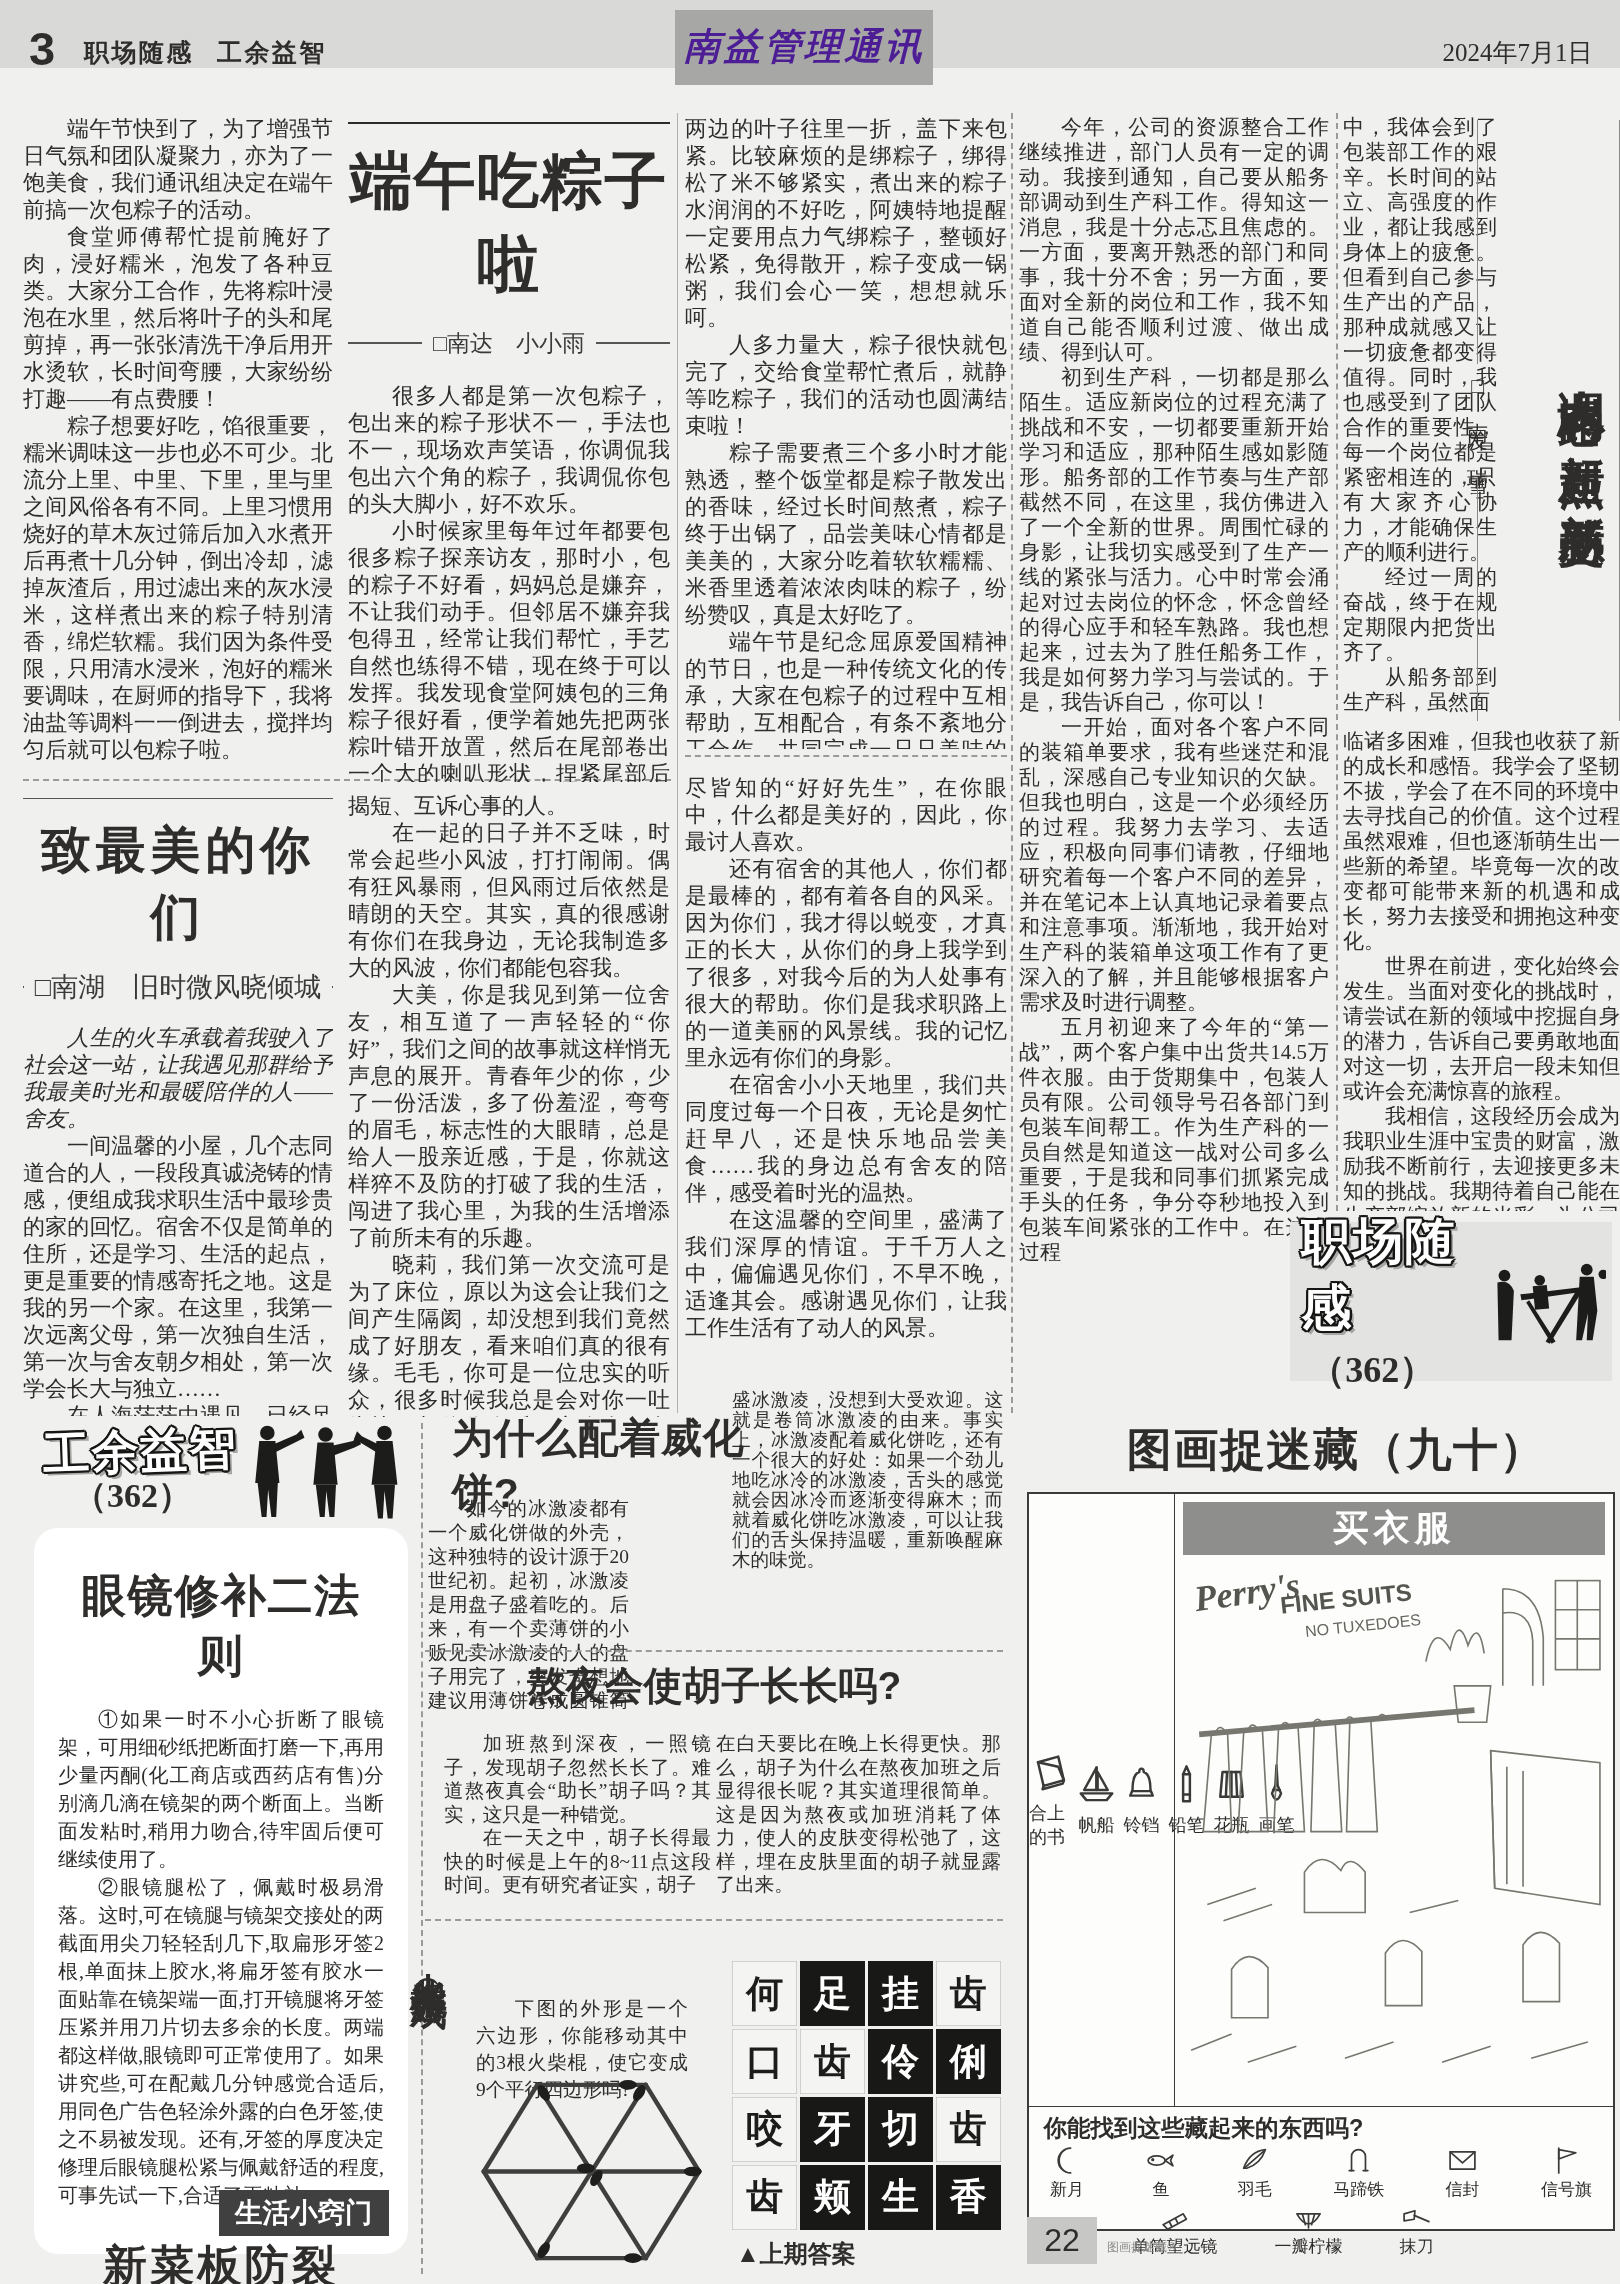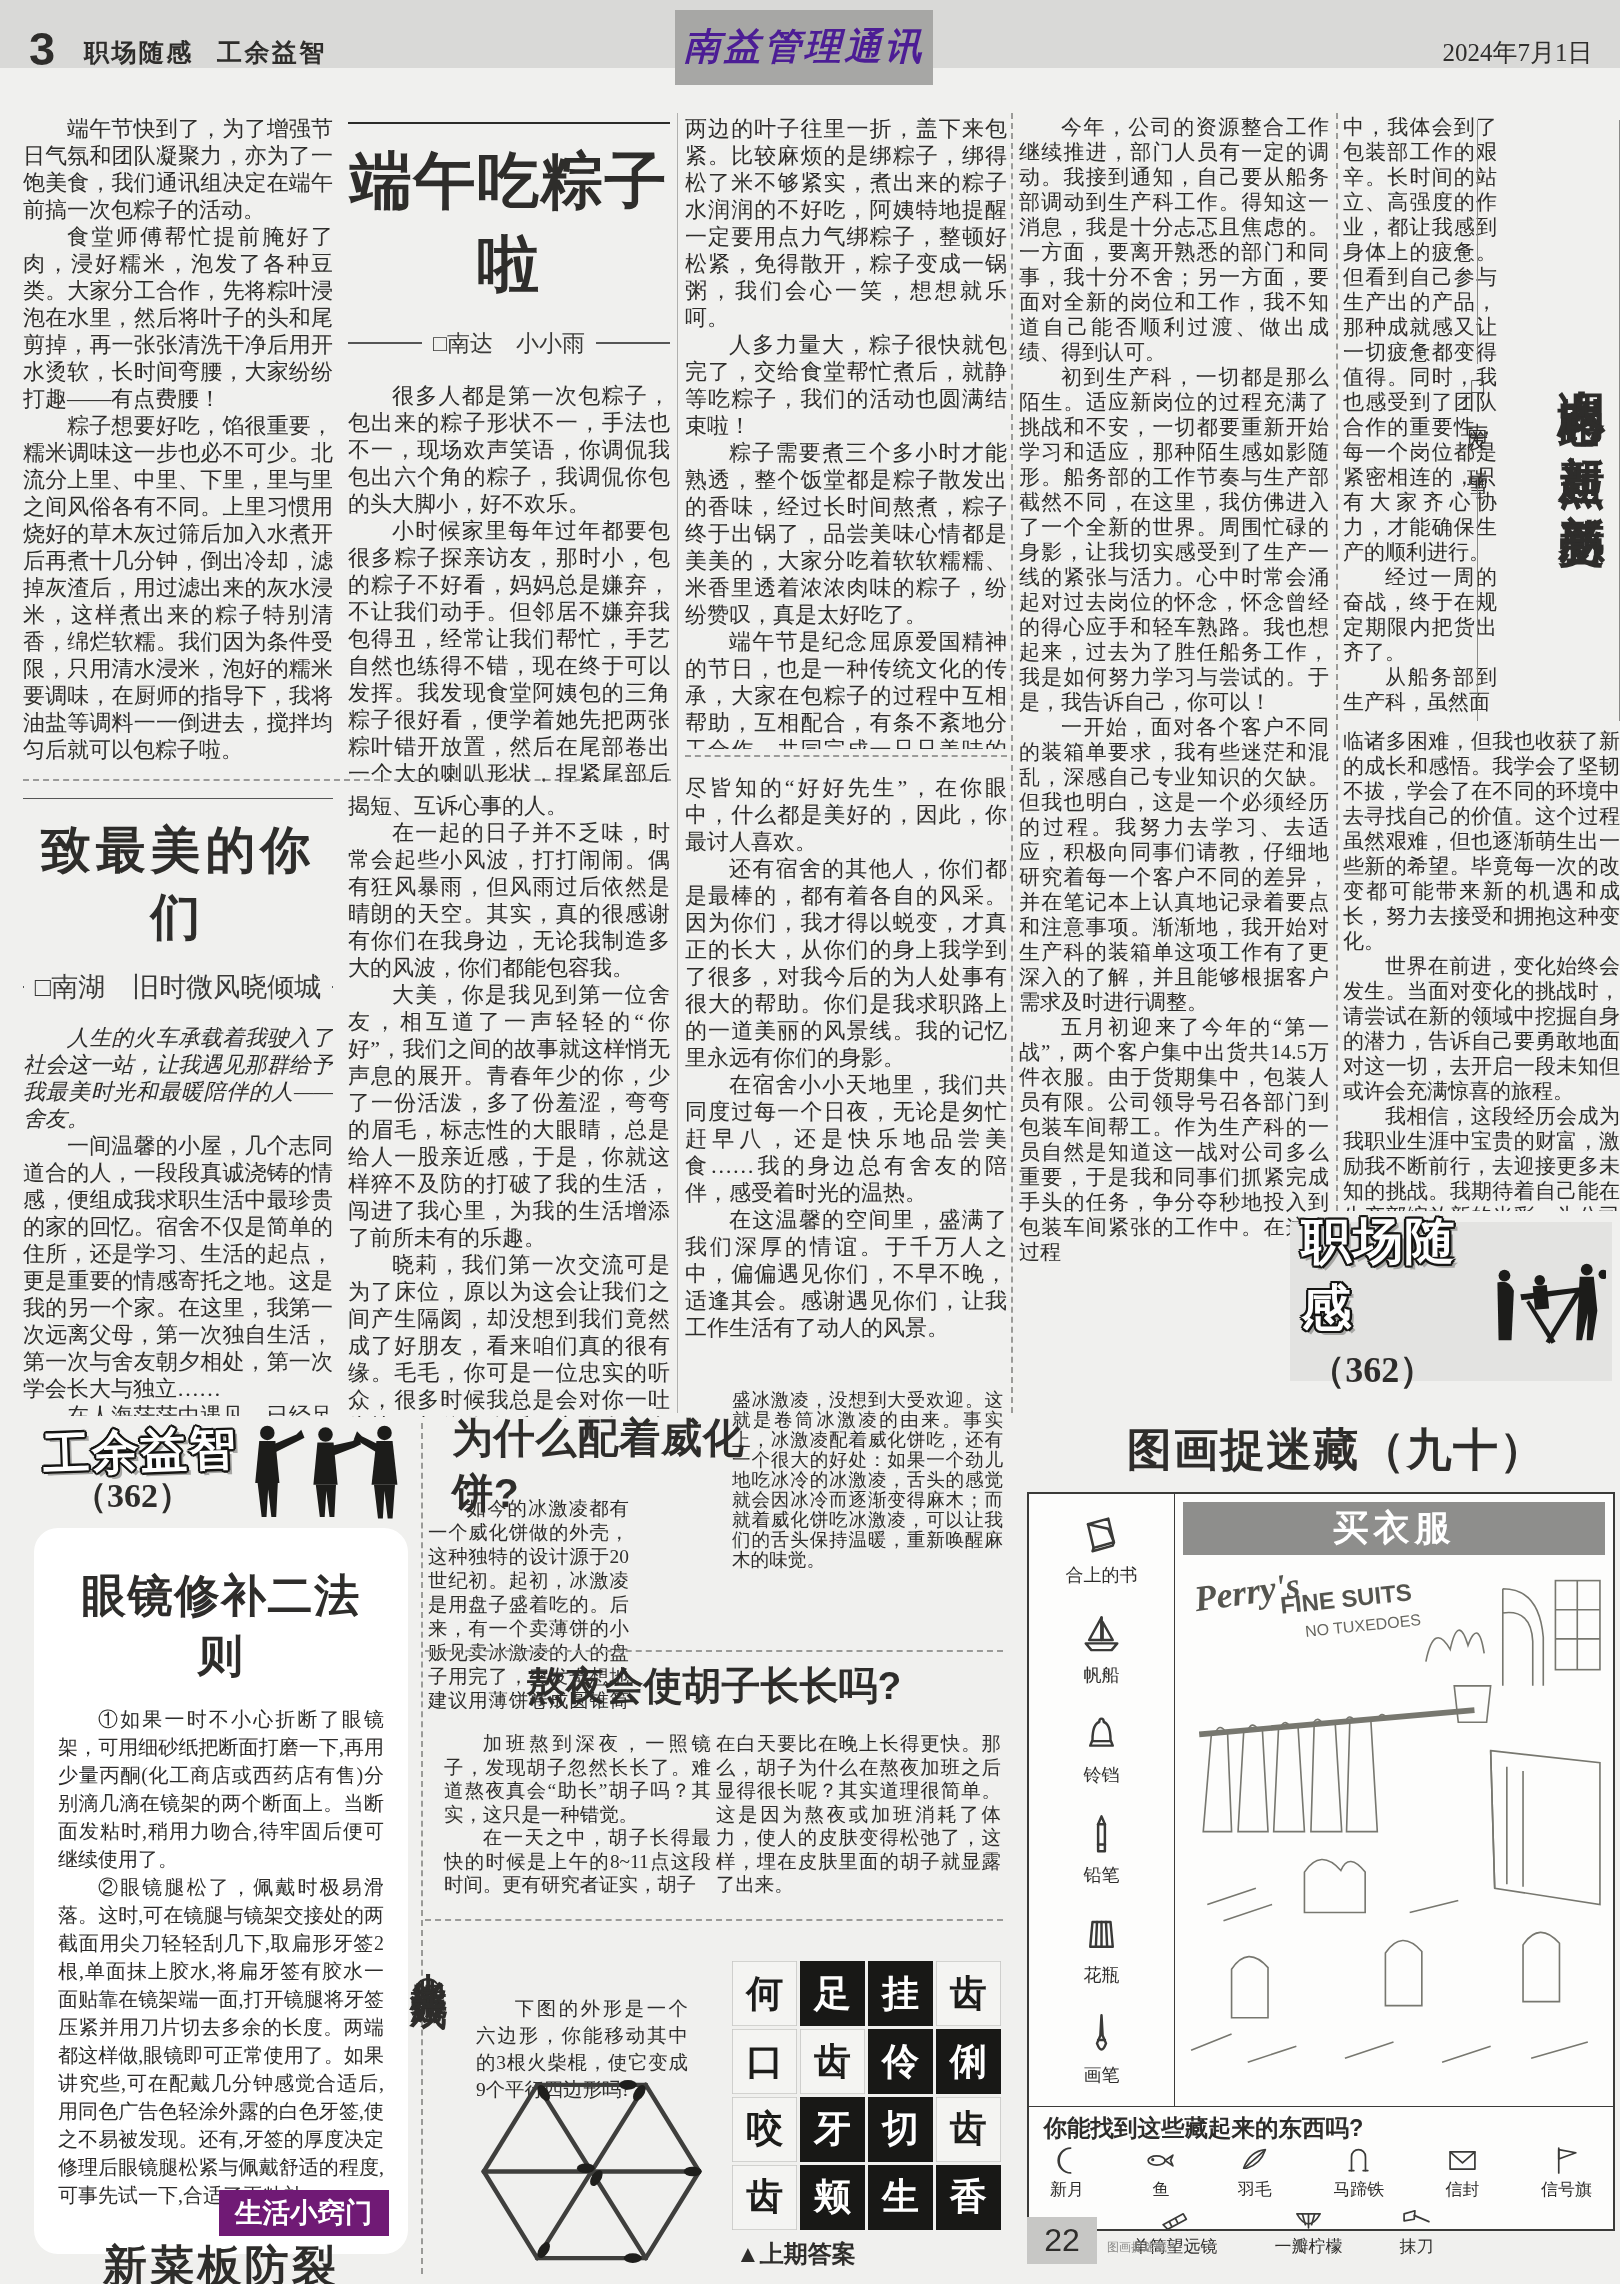--- a/index.html
+++ b/index.html
@@ -186,21 +186,21 @@
   <div class="vdash" style="left:421px;top:1423px;height:851px;"></div>
 
   <div class="abs" style="left:34px;top:1528px;width:374px;height:726px;background:#ffffff;border-radius:24px;padding:21px 24px;box-sizing:border-box;">
     <div class="hd" style="font-size:45px;text-align:center;letter-spacing:1.6px;margin-top:17px;">眼镜修补二法则</div>
     <div class="col" style="position:static;margin-top:19.4px;font-size:20px;line-height:28px;">
         <p>①如果一时不小心折断了眼镜架，可用细砂纸把断面打磨一下,再用少量丙酮(化工商店或西药店有售)分别滴几滴在镜架的两个断面上。当断面发粘时,稍用力吻合,待牢固后便可继续使用了。</p>
         <p>②眼镜腿松了，佩戴时极易滑落。这时,可在镜腿与镜架交接处的两截面用尖刀轻轻刮几下,取扁形牙签2根,单面抹上胶水,将扁牙签有胶水一面贴靠在镜架端一面,打开镜腿将牙签压紧并用刀片切去多余的长度。两端都这样做,眼镜即可正常使用了。如果讲究些,可在配戴几分钟感觉合适后,用同色广告色轻涂外露的白色牙签,使之不易被发现。还有,牙签的厚度决定修理后眼镜腿松紧与佩戴舒适的程度,可事先试一下,合适了再粘补。</p>
       </div>
     <div class="hd" style="font-size:44px;text-align:center;margin-top:27.5px;letter-spacing:3.2px;">新菜板防裂</div>
 
-    <div class="abs" style="right:19.4px;bottom:18px;background:#701a75;color:#fff;font-size:27.5px;font-weight:700;padding:4.9px 16px;font-family:'Liberation Sans','DejaVu Sans',sans-serif;">生活小窍门</div>
+    <div class="abs" style="right:19.4px;bottom:18px;background:#404040;color:#fff;font-size:27.5px;font-weight:700;padding:4.9px 16px;font-family:'Liberation Sans','DejaVu Sans',sans-serif;">生活小窍门</div>
   </div>
 
   <div class="hd abs" style="left:452px;top:1411px;width:324px;font-size:41px;letter-spacing:0.8px;">为什么配着威化饼?</div>
   <div class="col" style="left:428px;top:1497px;width:201px;height:212px;font-size:19.4px;line-height:24px;">
       <p>如今的冰激凌都有一个威化饼做的外壳，这种独特的设计源于20世纪初。起初，冰激凌是用盘子盛着吃的。后来，有一个卖薄饼的小贩见卖冰激凌的人的盘子用完了，突发奇想地建议用薄饼卷成圆锥筒来</p>
     </div>
   <div class="col" style="left:732px;top:1390px;width:271px;height:256px;font-size:18.6px;line-height:20px;">
       <p class="cont">盛冰激凌，没想到大受欢迎。这就是卷筒冰激凌的由来。事实上，冰激凌配着威化饼吃，还有一个很大的好处：如果一个劲儿地吃冰冷的冰激凌，舌头的感觉就会因冰冷而逐渐变得麻木；而就着威化饼吃冰激凌，可以让我们的舌头保持温暖，重新唤醒麻木的味觉。</p>
     </div>
   <div class="hdash" style="left:425px;top:1650px;width:578px;"></div>
@@ -260,21 +260,21 @@
       <div>齿</div>
       <div>齿</div>
       <div class="black">颊</div>
       <div class="black">生</div>
       <div class="black">香</div>
     </div>
   <div class="hd abs" style="left:736px;top:2238px;font-size:24px;">▲上期答案</div>
 
   <div class="hd abs" style="left:1053px;top:1420px;width:567px;font-size:45px;text-align:center;letter-spacing:1.6px;">图画捉迷藏（九十）</div>
   <div class="abs" style="left:1027px;top:1492px;width:588px;height:739px;border:2.4px solid #3b3b39;background:#fdfdfc;box-sizing:border-box;">
-    <div style="position:absolute;left:0;top:0;bottom:123px;width:146px;border-right:1.6px solid #3b3b39;display:flex;flex-direction:column;padding:6.5px 0;box-sizing:border-box;">
+    <div style="position:absolute;left:0;top:0;bottom:123px;width:146px;border-right:1.6px solid #3b3b39;display:flex;flex-direction:row;padding:6.5px 0;box-sizing:border-box;">
       <div class="sb-item">
         <svg class="icon" width="45" height="45" viewBox="0 0 40 40">
             <path d="M8 10 L26 5 L31 26 L13 31 Z"></path>
             <path d="M13 31 L12 34 L30 29 L31 26"></path>
             <path d="M8 10 L26 14 L31 26"></path>
           </svg>
         <span>合上的书</span>
       </div>
       <div class="sb-item">
         <svg class="icon" width="45" height="45" viewBox="0 0 40 40">

